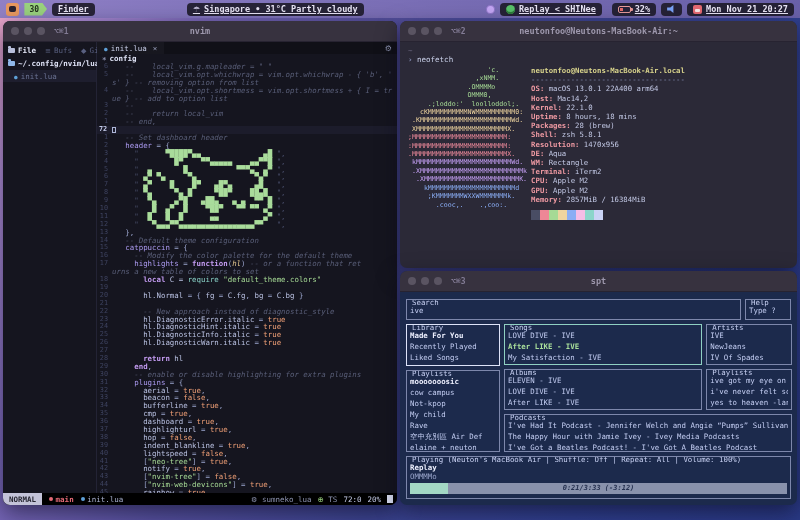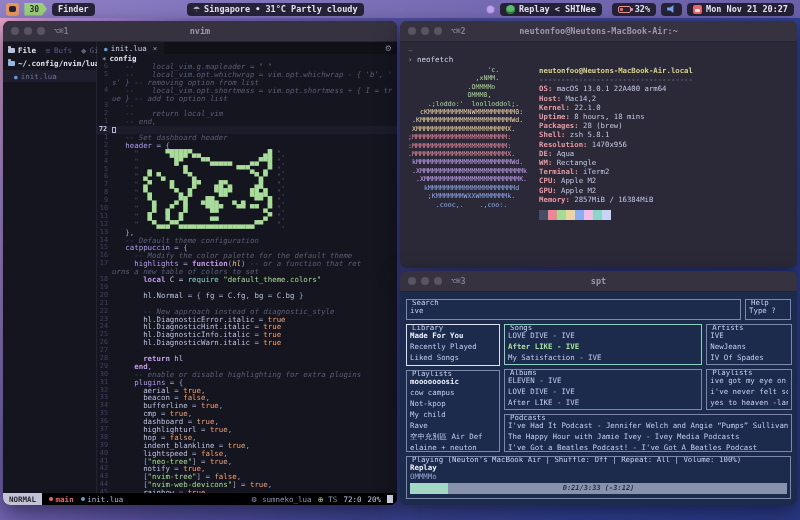--- a/index.html
+++ b/index.html
@@ -6,21 +6,21 @@
   html,body { width:800px; height:520px; overflow:hidden; }
   body { font-family:"DejaVu Sans Mono", monospace; }
   .desktop { position:relative; width:800px; height:520px;
     background:linear-gradient(115deg,#f0a8c8 0%,#b08ed6 8%,#7a68b8 20%,#55509e 38%,#3c4490 58%,#2f3f8e 78%,#2a3a86 100%); }
 
   
   .menubar { position:absolute; left:0; top:0; width:800px; height:18px;
     background:linear-gradient(90deg,rgba(140,126,196,.95),rgba(108,98,170,.95));
     display:flex; align-items:center; padding:0 6px; gap:5px; font-size:8.5px; }
   .pill { background:rgba(32,28,45,.92); color:#e9e5f6; border-radius:4px; padding:1.5px 6px;
-    display:flex; align-items:center; gap:4px; font-weight:bold; white-space:nowrap; height:13px; }
+    display:flex; align-items:center; gap:4px; font-weight:bold; white-space:nowrap; height:13px;text-decoration:underline; }
   .mb-appicon { width:14px; height:13px; background:#e8985f; border-radius:3px; display:flex; align-items:center; justify-content:center; }
   .mb-appicon .inner { width:7px; height:6px; background:#2a2230; border-radius:2px; }
   .mb-badge { background:#9ad27e; color:#23301e; font-weight:bold; font-size:8px; height:13px; padding:1px 8px 1px 5px;
     clip-path:polygon(0 0,78% 0,100% 50%,78% 100%,0 100%); display:flex; align-items:center; }
   .umb { color:#b9b3cf; font-family:"DejaVu Sans",sans-serif; font-size:8px; }
   .sp1 { width:86px; }
   .sp2 { margin-left:auto; }
   .pin { width:9px; height:9px; border-radius:50%; background:#c4a6f4; border:1px solid #8f76c8; }
   .spot { width:9px; height:9px; border-radius:50%; background:#58c06a; box-shadow:inset 0 -2px 0 #2f7a3c; }
   .batt { width:13px; height:7px; border:1px solid #e89a9a; border-radius:2px; position:relative; display:inline-block; }
@@ -92,21 +92,21 @@
   
   .term-window { left:400px; top:21px; width:397px; height:247px; background:#2b2937; display:flex; flex-direction:column; }
   .term-body { flex:1; padding:4px 8px; overflow:hidden; }
   .cwd { color:#6e6a84; font-size:7.5px; }
   .prompt-line { font-size:7.5px; margin-bottom:2px; }
   .pchar { color:#8a92b8; font-weight:bold; }
   .cmd { color:#ccd3ec; }
   .nf { display:flex; }
   .apple { font-size:6.6px; line-height:8.4px; white-space:pre; flex:none; }
   .ar-g { color:#a6da95; } .ar-y { color:#eed49f; } .ar-r { color:#ee8a9b; } .ar-m { color:#c6a0f6; } .ar-b { color:#8aadf4; }
-  .nfinfo { margin-left:12px; font-size:7.3px; line-height:9.2px; white-space:nowrap; }
+  .nfinfo { margin-left:4px; font-size:7.3px; line-height:9.2px; white-space:nowrap; }
   .nf-title { color:#d9d48c; font-weight:bold; }
   .nf-sep { color:#8a92b8; }
   .nfk { color:#ee99a2; font-weight:bold; }
   .nfv { color:#c3c9e6; }
   .palette { margin-top:6px; display:flex; }
   .pal { width:9px; height:10px; display:inline-block; }
 
   
   .spt-window { left:400px; top:271px; width:397px; height:234px; background:#1c2a4c; display:flex; flex-direction:column; }
   .spt-body { flex:1; padding:5px 4px 4px; font-size:7.4px; line-height:9px; color:#c3cdf2; display:flex; flex-direction:column; overflow:hidden; }

